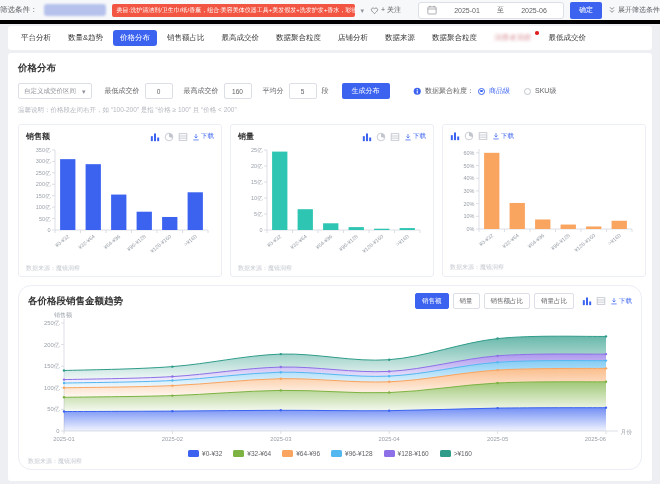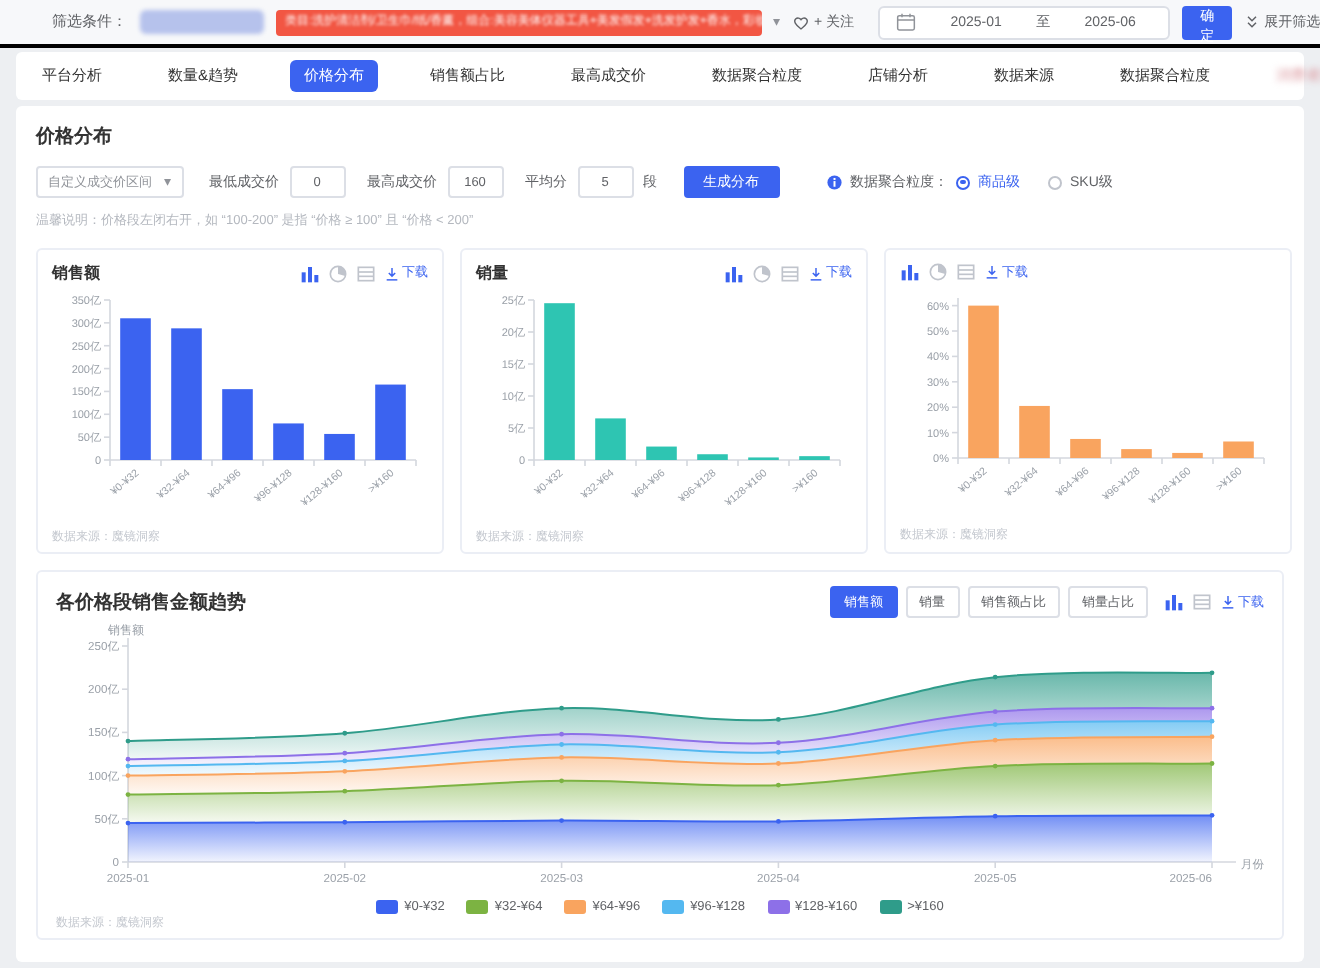--- a/index.html
+++ b/index.html
@@ -1,35 +1,35 @@
 <!DOCTYPE html>
 <html><head>
 <meta charset="utf-8">
 <style>
   *{box-sizing:border-box;margin:0;padding:0}
   html,body{width:660px;height:484px;overflow:hidden}
   body{background:#edeff2;font-family:"Liberation Sans","DejaVu Sans",sans-serif;color:#333;font-size:8px}
   svg text{font-family:"Liberation Sans","DejaVu Sans",sans-serif}
 
   
-  .topbar{height:24px;background:#f7f8fa;border-bottom:2px solid #000000;display:flex;align-items:center;padding:0 26px;gap:6px}
+  .topbar{height:24px;background:#f7f8fa;border-bottom:4px solid #000000;display:flex;align-items:center;padding:0 0;gap:6px}
   .fc-label{font-size:7.5px;color:#606266;white-space:nowrap}
   .redacted-chip{width:62px;height:12px;border-radius:3px;background:#b6c2ec;filter:blur(1px);flex:none}
   .badge{background:#f25643;color:#fff;font-size:6px;height:13px;line-height:13px;padding:0 5px;border-radius:2px;max-width:243px;white-space:nowrap;overflow:hidden;flex:none}
   .badge span{filter:blur(0.7px)}
   .caret{color:#909399;font-size:7px;line-height:1}
   .follow{font-size:7px;color:#606266;display:flex;align-items:center;gap:2px;white-space:nowrap}
   .spacer{flex:1}
   .datepicker{display:flex;align-items:center;gap:9px;background:#fff;border:1px solid #dcdfe6;border-radius:3px;height:17px;padding:0 8px;font-size:7px;color:#606266;white-space:nowrap}
   .dp-date{min-width:42px;text-align:center}
   .btn-primary{background:#3b63f0;color:#fff;font-size:7px;height:17px;padding:0 9px;border:none;border-radius:2px;cursor:pointer}
   .expand{font-size:7px;color:#606266;display:flex;align-items:center;gap:2px;white-space:nowrap;cursor:pointer}
 
   
-  .nav{margin:2px 8px 0;background:#fff;border-radius:3px;display:flex;align-items:center;height:24px;padding:0 6px;gap:19px}
+  .nav{margin:2px 8px 0;background:#fff;border-radius:3px;display:flex;align-items:center;height:24px;padding:0 6px;gap:3px}
   .tab{font-size:7.5px;color:#333;padding:3px 7px;border-radius:3px;cursor:pointer;position:relative;white-space:nowrap}
   .tab.active{background:#3b63f0;color:#fff}
   .tab.redacted span{filter:blur(1.6px);color:#dc9aa0}
   .dot{position:absolute;top:1px;right:0;width:3.5px;height:3.5px;background:#e02020;border-radius:50%}
 
   
   .content{margin:3px 8px 0;background:#fff;border-radius:3px;padding:9px 10px 4px;height:428px}
   .sec-title{font-size:9.5px;font-weight:bold;color:#333}
   .controls{display:flex;align-items:center;gap:5px;margin-top:8px;font-size:7px;color:#606266}
   .select{border:1px solid #dcdfe6;border-radius:2px;height:16px;display:flex;align-items:center;padding:0 5px;gap:6px;color:#909399;font-size:6.5px;cursor:pointer}
@@ -49,21 +49,21 @@
   .card-head{display:flex;align-items:center}
   .card-title{font-size:8px;font-weight:bold;color:#333;flex:1}
   .tools{display:flex;align-items:center;gap:4px}
   .icon{width:10px;height:10px;color:#c0c4cc;cursor:pointer;flex:none}
   .icon.active{color:#3b63f0}
   .dl{font-size:6.5px;color:#3b63f0;display:flex;align-items:center;gap:1px;cursor:pointer;white-space:nowrap}
   .dl .icon{color:#3b63f0;width:8px;height:8px}
   .card-src{font-size:6px;color:#c4c8cf;margin-top:0}
 
   
-  .trend-card{border:1px solid #ebeef5;border-radius:3px;margin-top:8px;padding:7px 9px 3px;background:#fff}
+  .trend-card{border:1px solid #ebeef5;border-radius:13px;margin-top:8px;padding:7px 9px 3px;background:#fff}
   .trend-head{display:flex;align-items:center;gap:4px}
   .trend-title{font-size:9.5px;font-weight:bold;flex:1}
   .tbtn{font-size:6.5px;border:1px solid #dcdfe6;color:#606266;border-radius:2px;padding:2.5px 6px;background:#fff;cursor:pointer;white-space:nowrap}
   .tbtn.active{background:#3b63f0;color:#fff;border-color:#3b63f0}
   .legend{display:flex;justify-content:center;gap:11px;align-items:center;margin-top:1px}
   .legend-item{display:flex;align-items:center;gap:3px;font-size:6.5px;color:#606266}
   .sw{width:11px;height:6.5px;border-radius:1.5px}
 </style>
 </head>
 <body>

